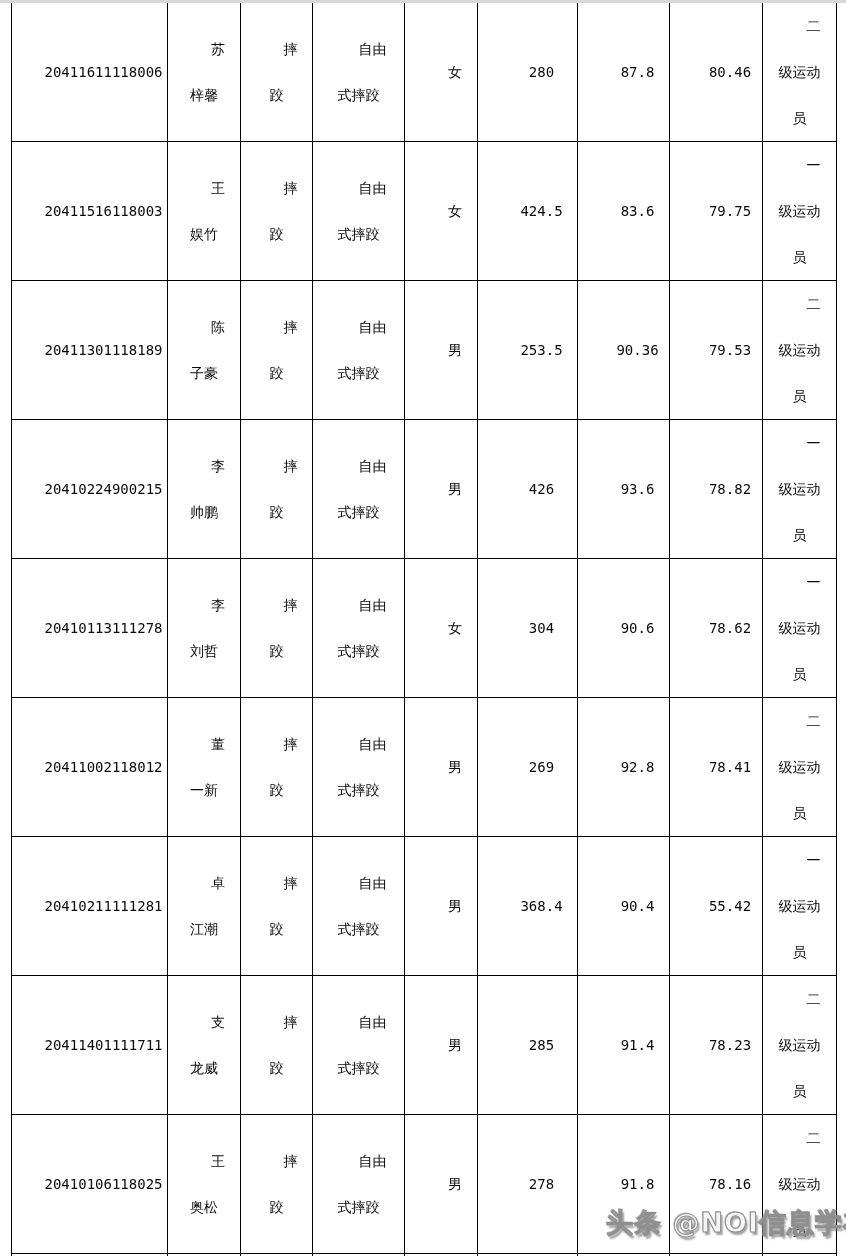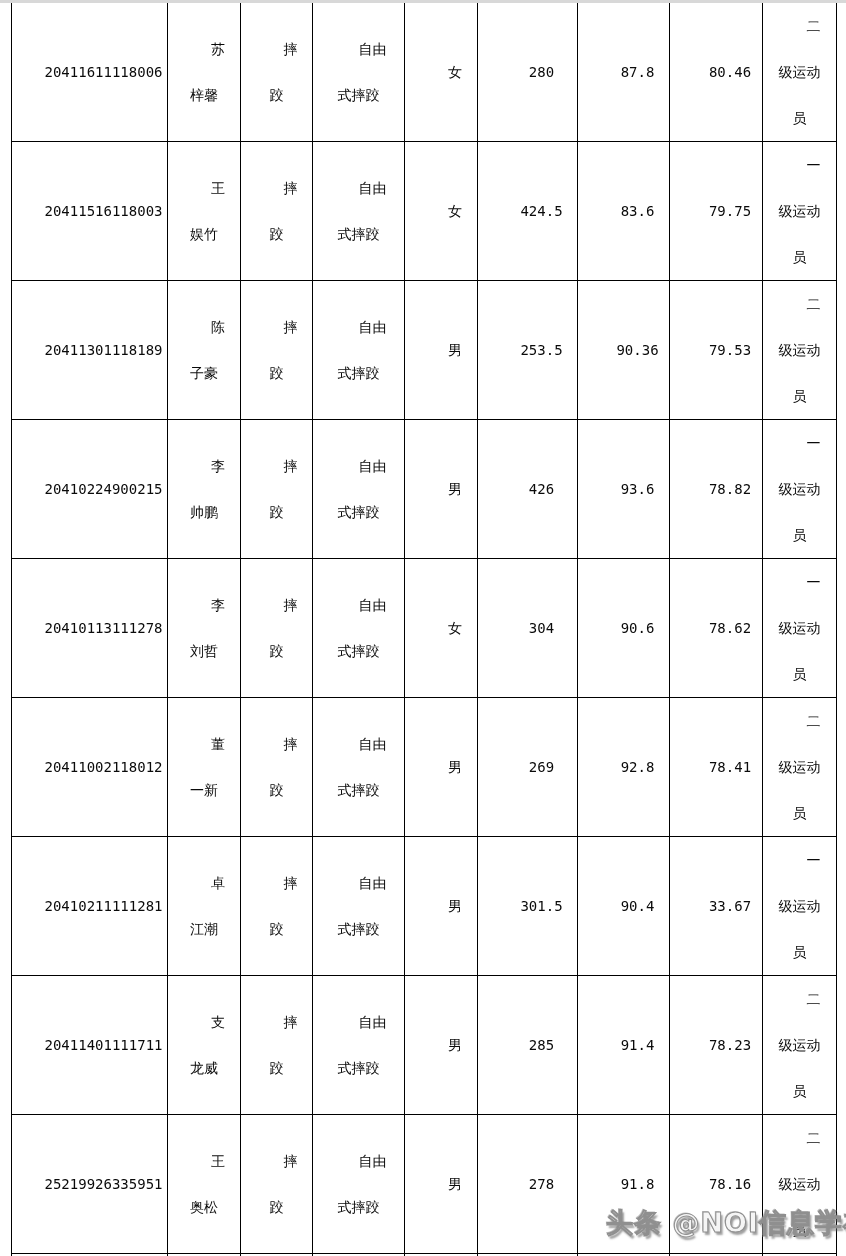--- a/index.html
+++ b/index.html
@@ -302,27 +302,27 @@
             <div class="ln">跤</div>
           </td>
           <td>
             <div class="ln ind">自由</div>
             <div class="ln">式摔跤</div>
           </td>
           <td>
             <div class="ln ind">男</div>
           </td>
           <td>
-            <div class="ln ind">301.5</div>
+            <div class="ln ind">368.4</div>
           </td>
           <td>
             <div class="ln ind">90.4</div>
           </td>
           <td>
-            <div class="ln ind">33.67</div>
+            <div class="ln ind">55.42</div>
           </td>
           <td>
             <div class="ln ind">一</div>
             <div class="ln">级运动</div>
             <div class="ln">员</div>
           </td>
         </tr>
         <tr>
           <td>
             <div class="ln ind">20411401111711</div>
@@ -352,21 +352,21 @@
             <div class="ln ind">78.23</div>
           </td>
           <td>
             <div class="ln ind">二</div>
             <div class="ln">级运动</div>
             <div class="ln">员</div>
           </td>
         </tr>
         <tr>
           <td>
-            <div class="ln ind">25219926335951</div>
+            <div class="ln ind">20410106118025</div>
           </td>
           <td>
             <div class="ln ind">王</div>
             <div class="ln">奥松</div>
           </td>
           <td>
             <div class="ln ind">摔</div>
             <div class="ln">跤</div>
           </td>
           <td>

